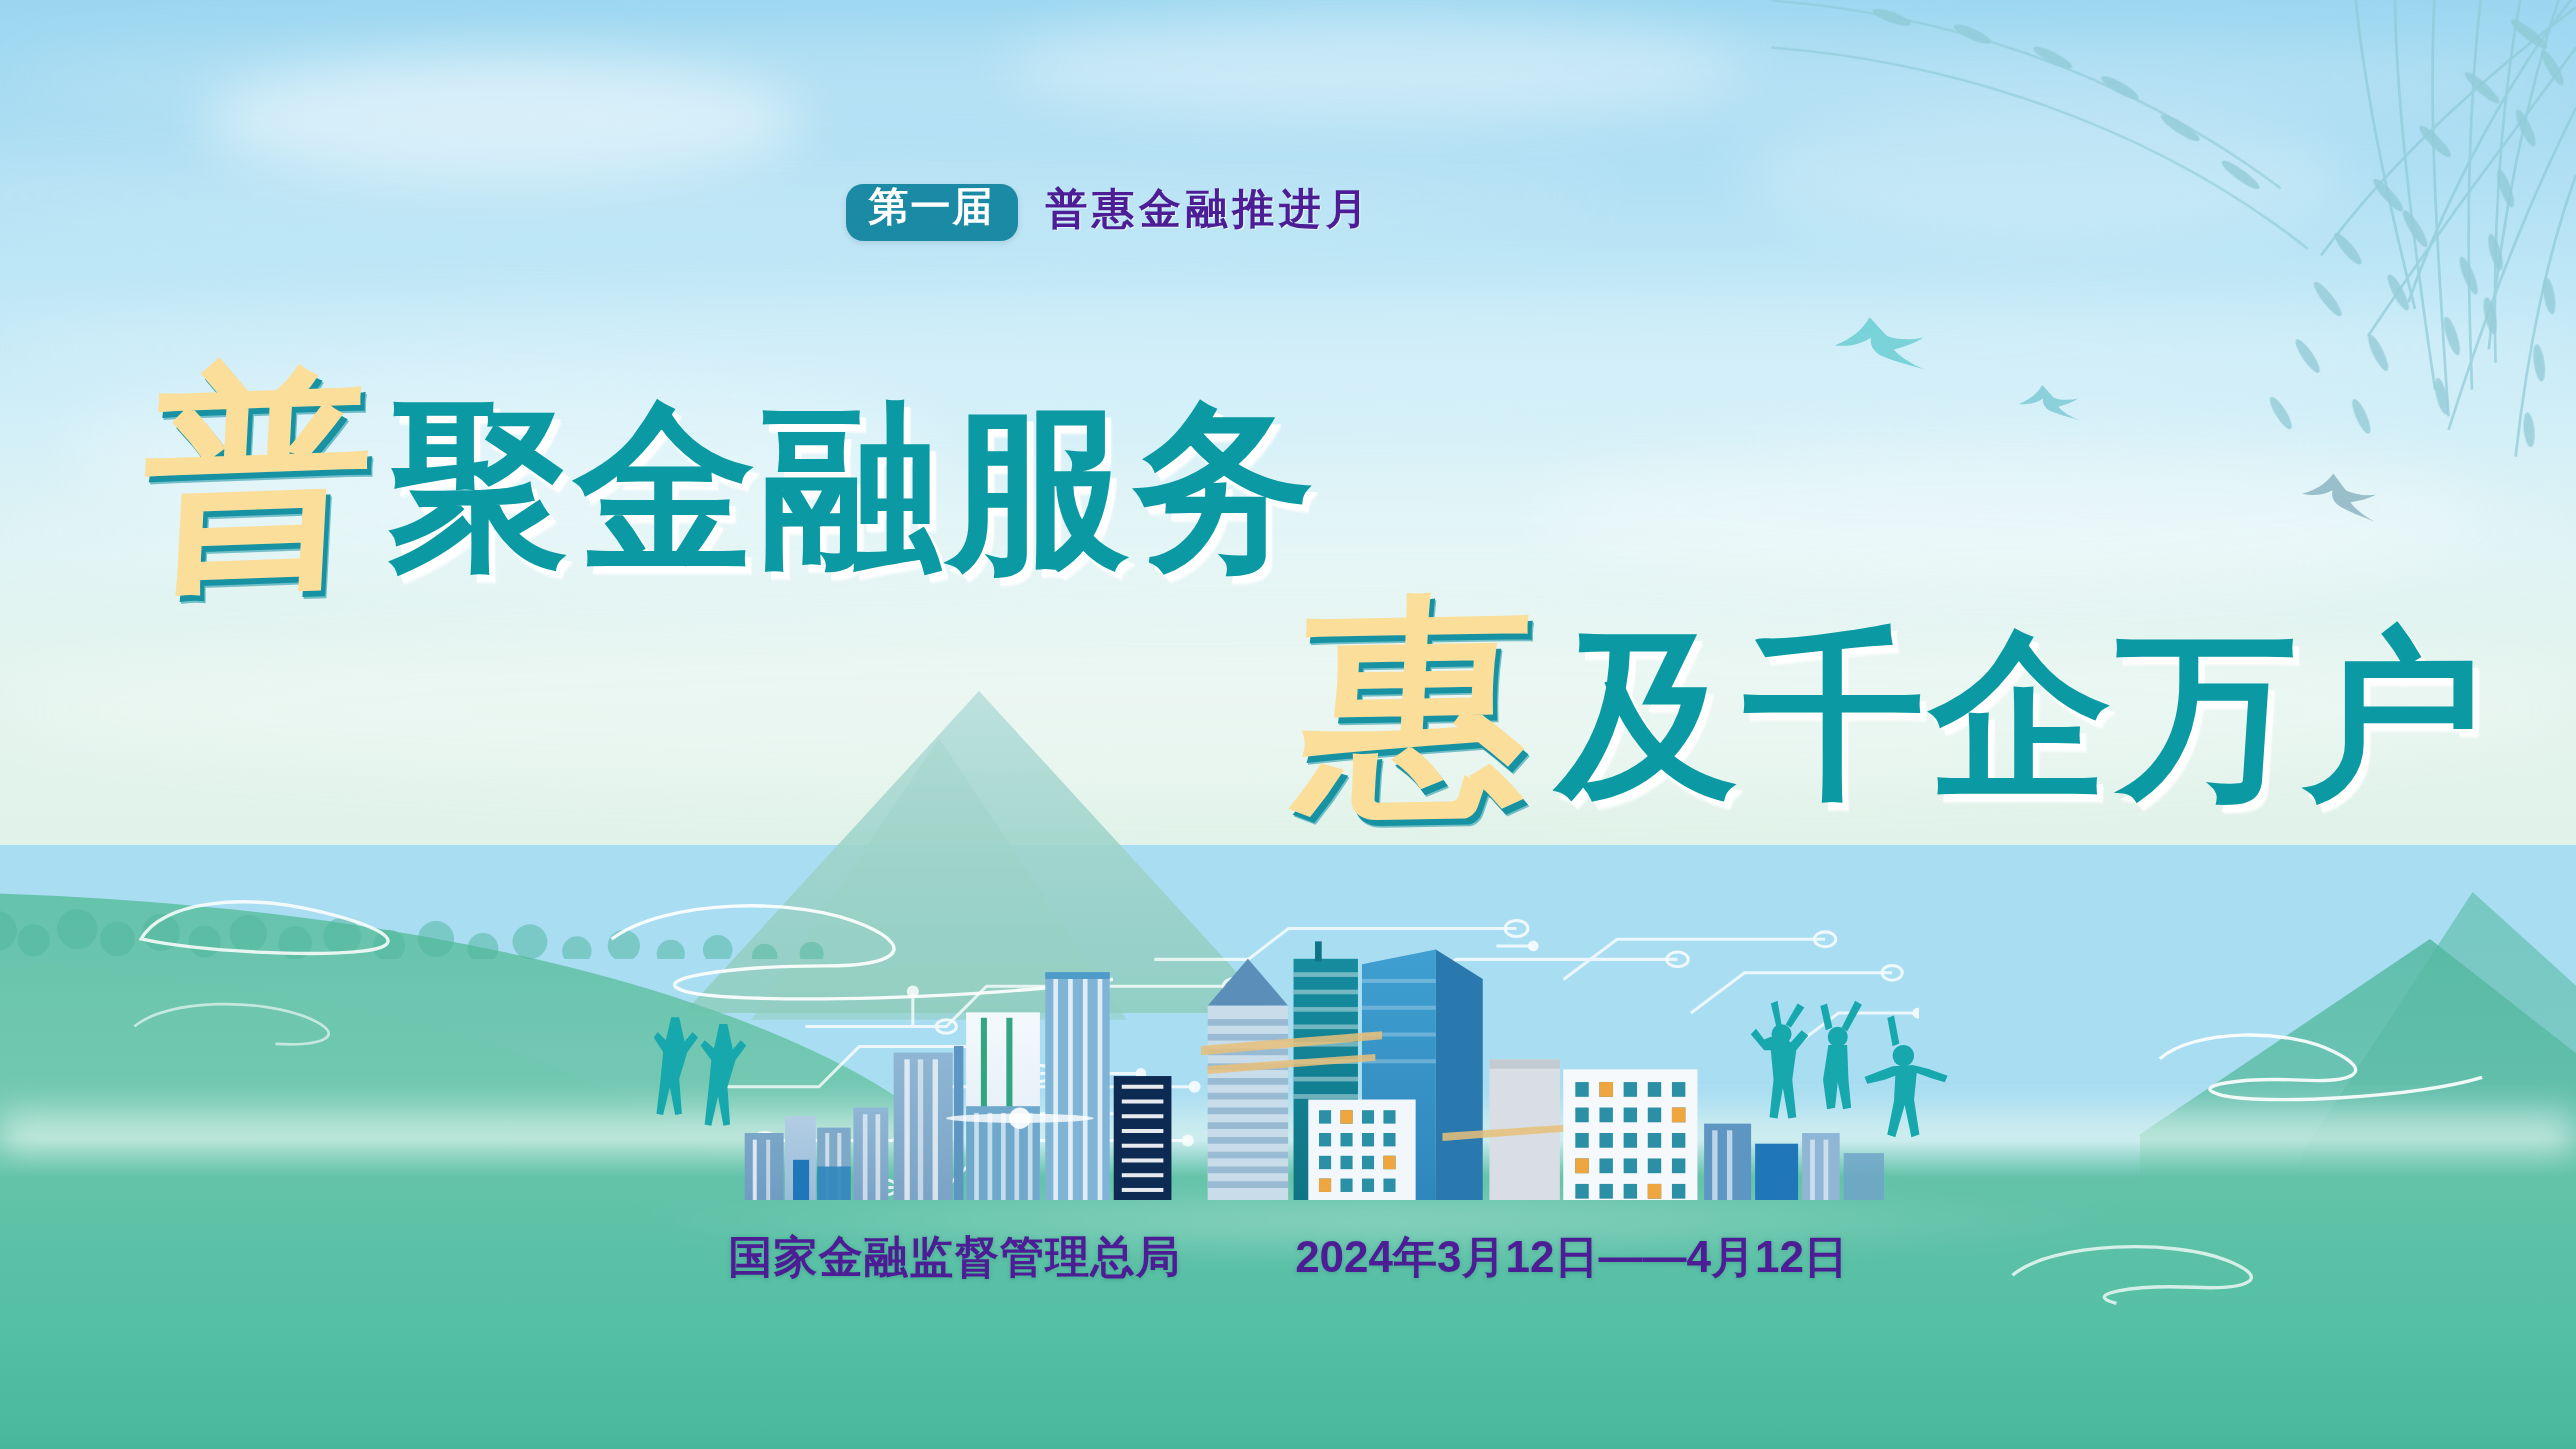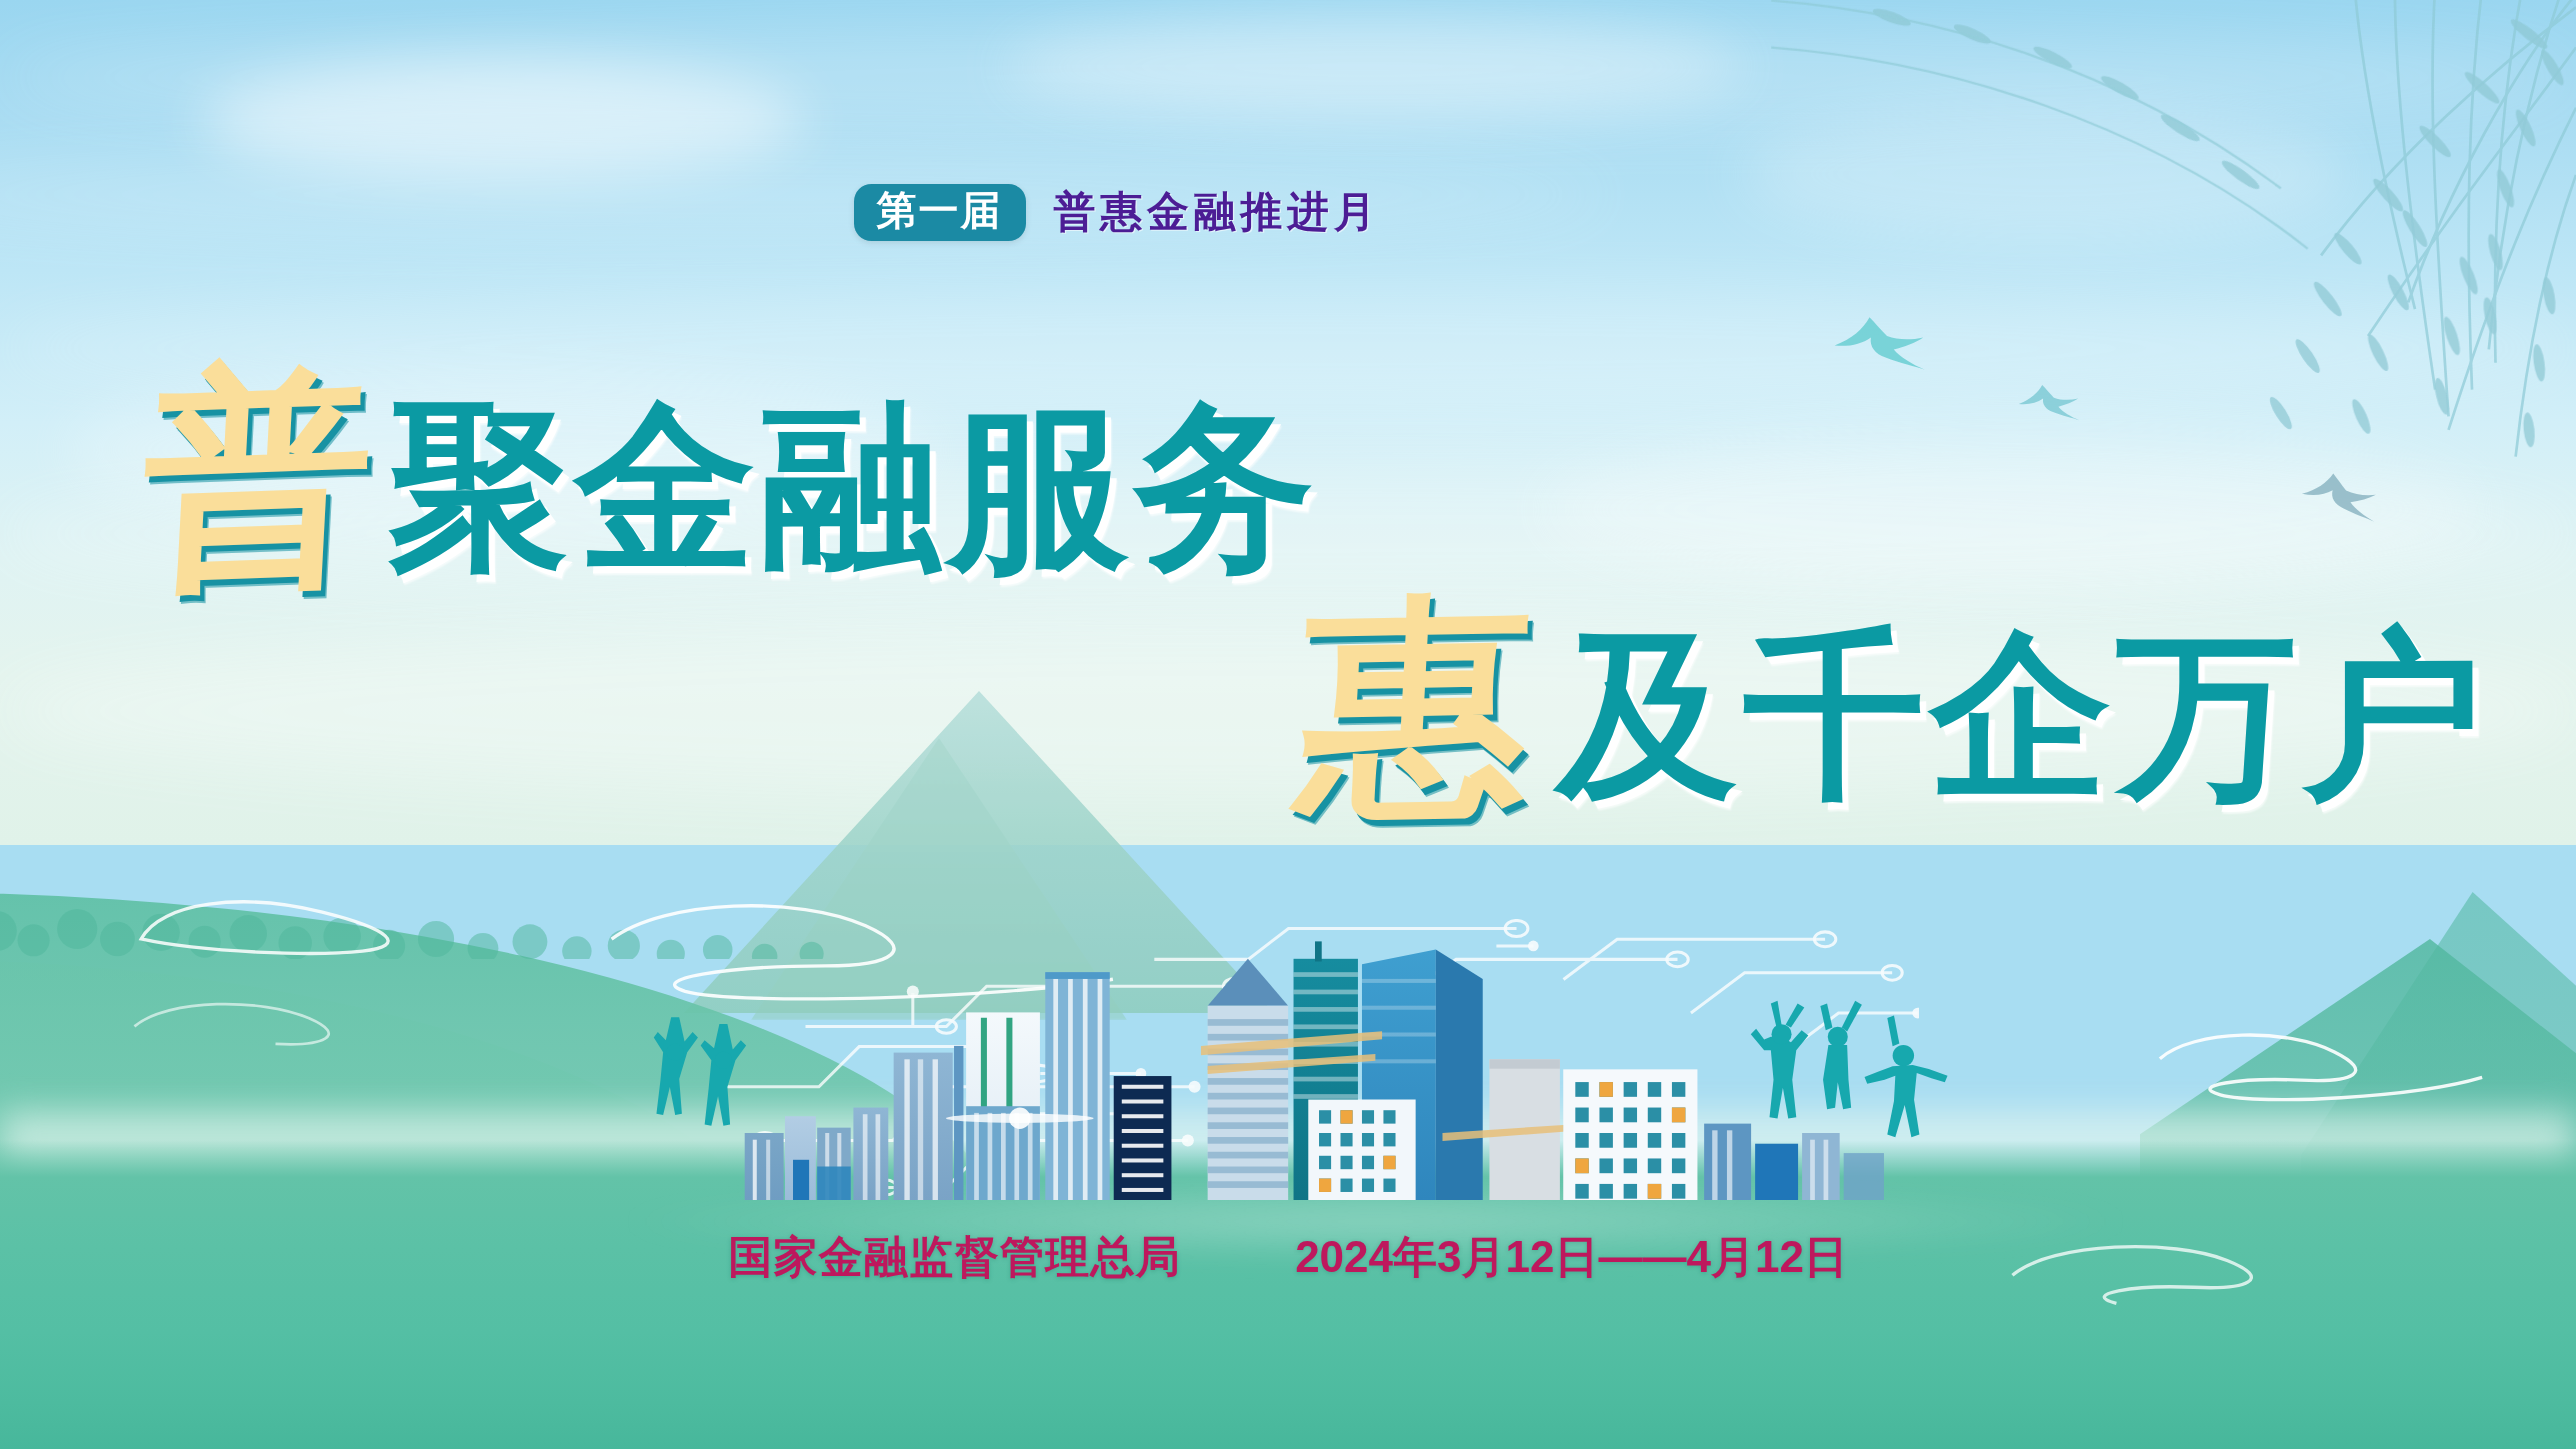--- a/index.html
+++ b/index.html
@@ -104,22 +104,22 @@
   .swirl{position:absolute;pointer-events:none;}
 
   
   .willow{position:absolute;right:0;top:-13.4px;width:805px;height:510px;opacity:.85;}
 
   
   .swallow{position:absolute;}
 
   
   .header{
-    position:absolute;left:9px;top:184px;width:2216px;
-    display:flex;align-items:center;justify-content:center;gap:28px;
+    position:absolute;left:1px;top:184px;width:2216px;
+    display:flex;align-items:center;justify-content:center;gap:28px;font-family:Liberation Mono, monospace;
   }
   .pill{
     background:#1b8aa4;
     color:#ffffff;
     border-radius:17.4px;
     padding:5.4px 23px 9.4px 23px;
     font-size:40px;
     font-weight:bold;
     letter-spacing:2px;
     line-height:1.05;
@@ -176,21 +176,21 @@
   .circuit{position:absolute;left:725px;top:919px;width:1194px;height:282px;opacity:.9;}
 
   .people{position:absolute;}
 
   
   .footer{
     position:absolute;left:0;top:1233px;width:2576px;
     display:flex;align-items:center;justify-content:center;gap:114px;
   }
   .footer-txt{
-    color:#be185d;
+    color:#4c1d95;
     font-size:44px;
     font-weight:bold;
     letter-spacing:1.3px;
     line-height:1.1;
     text-shadow:0 1.3px 4px rgba(20,110,90,.30);
   }
   .footer-date{letter-spacing:0px;}
 </style>
 </head>
 <body>

